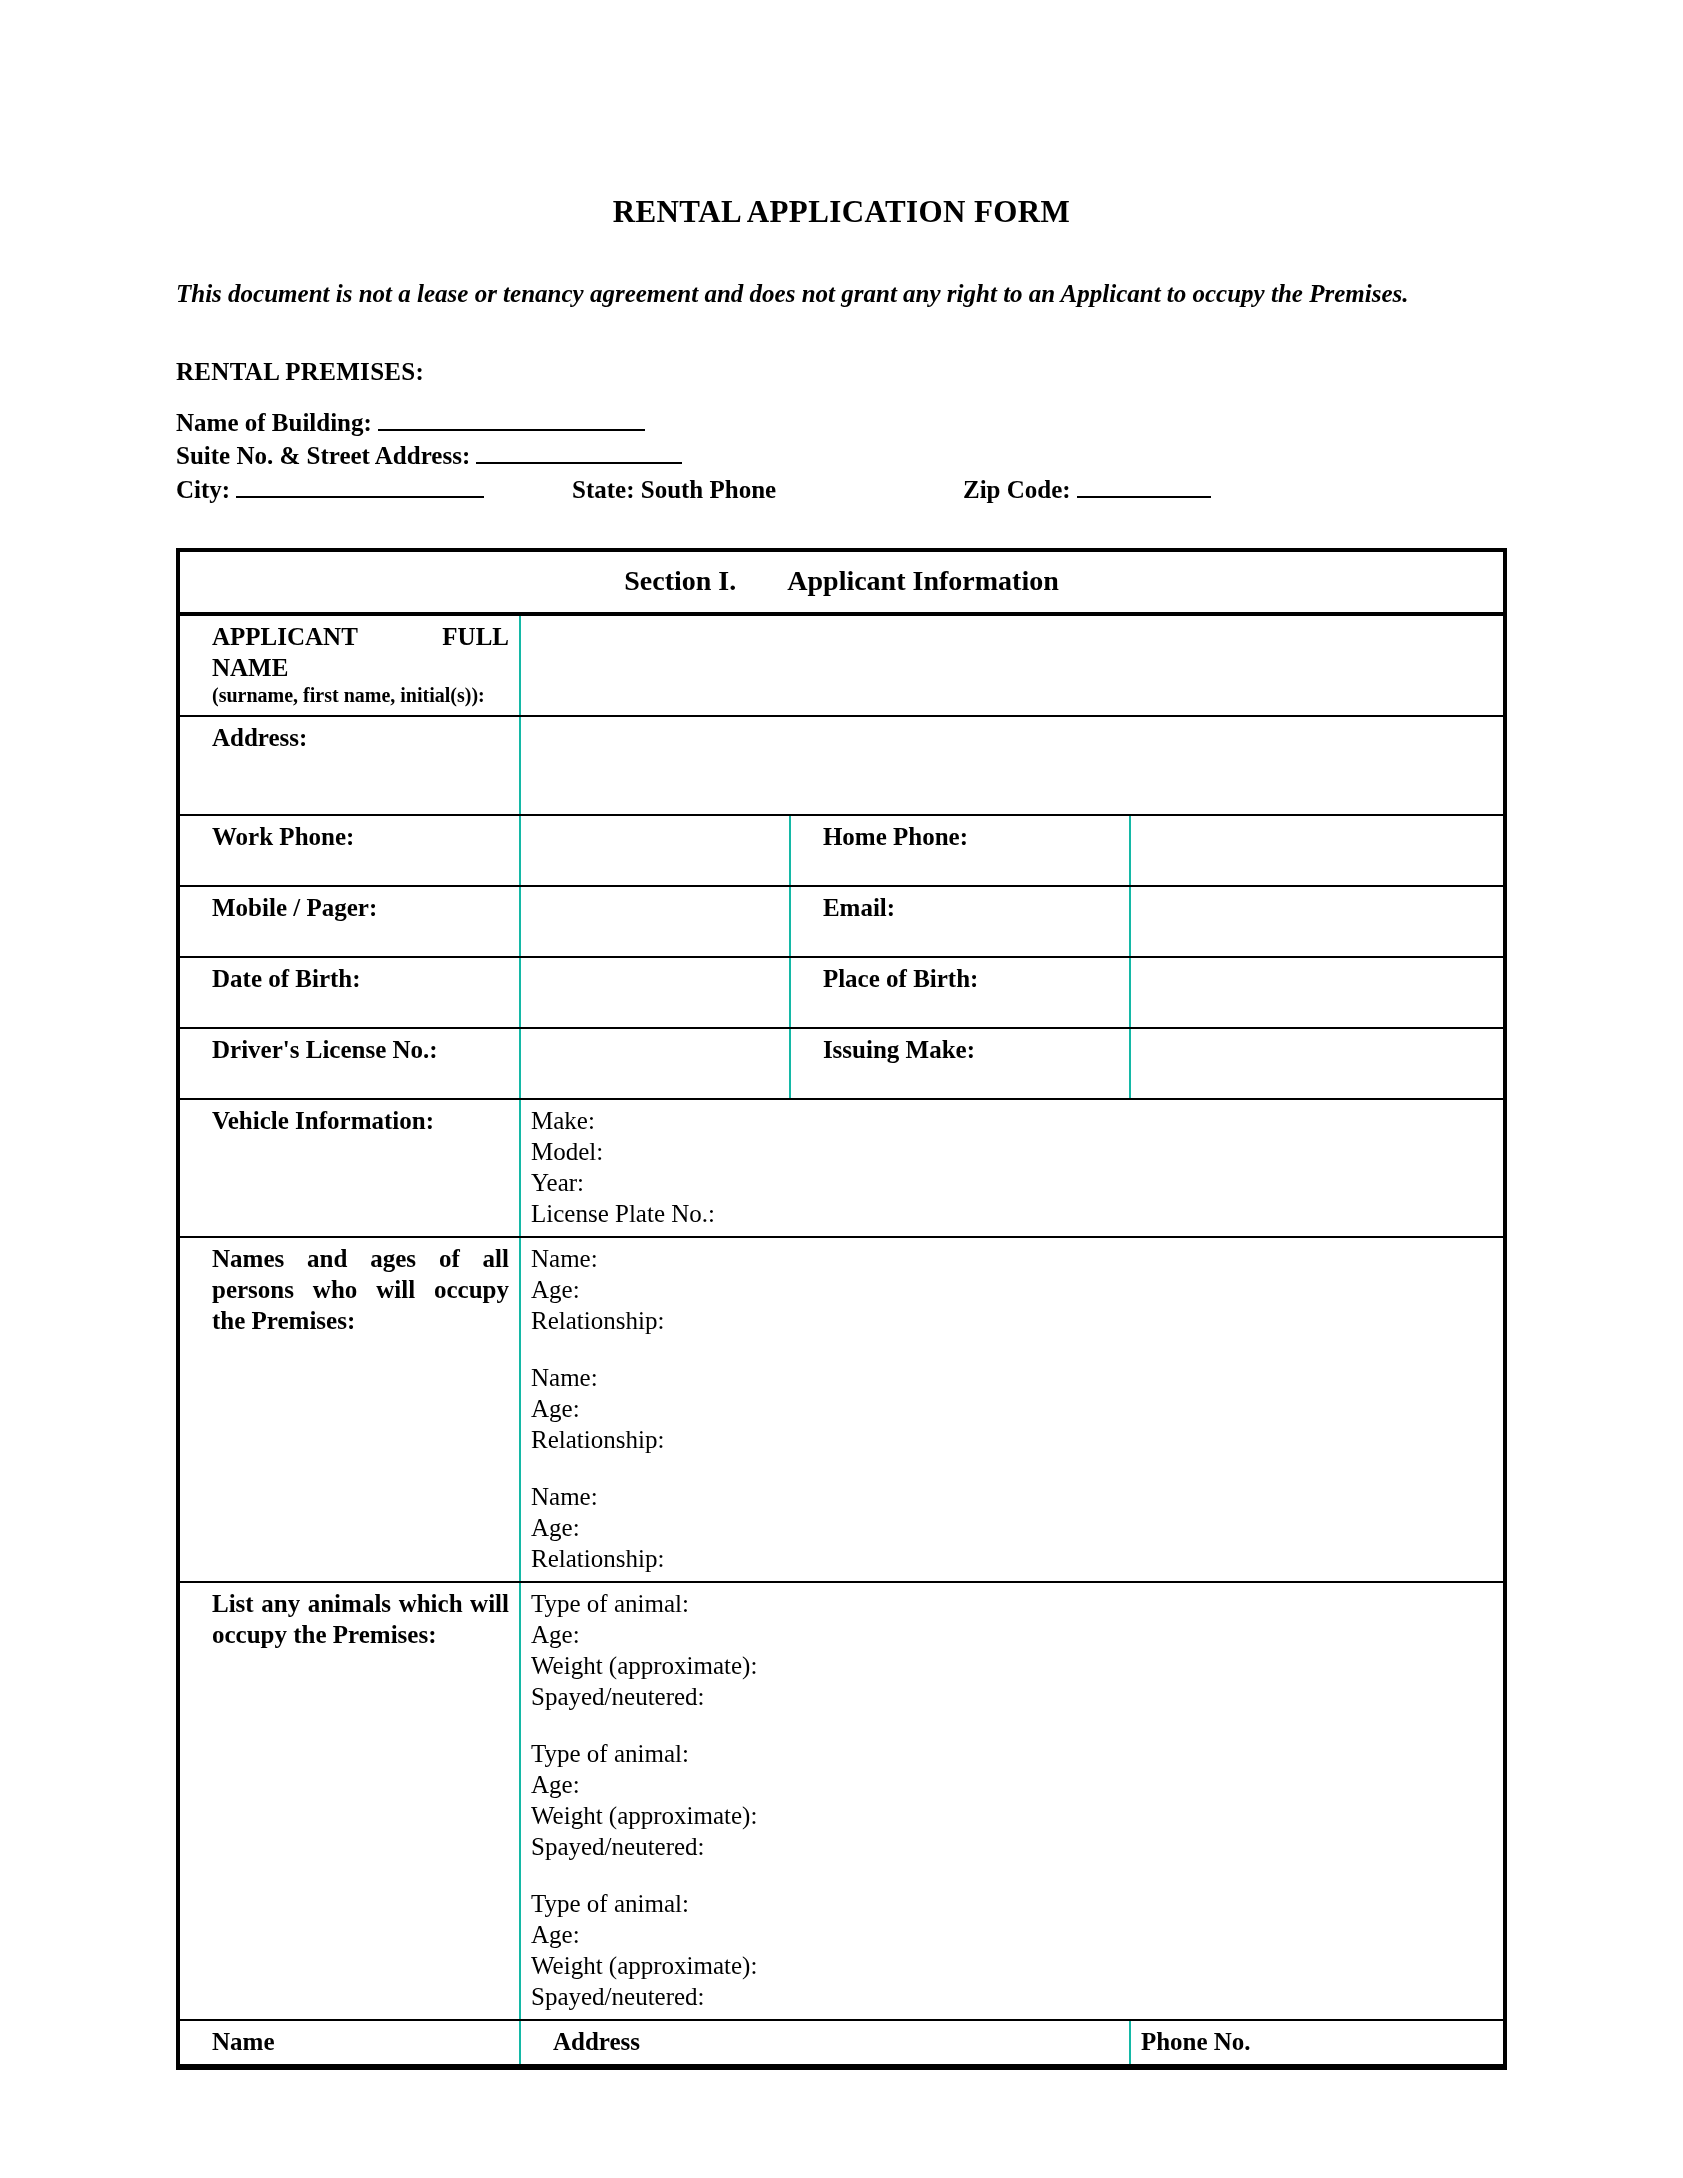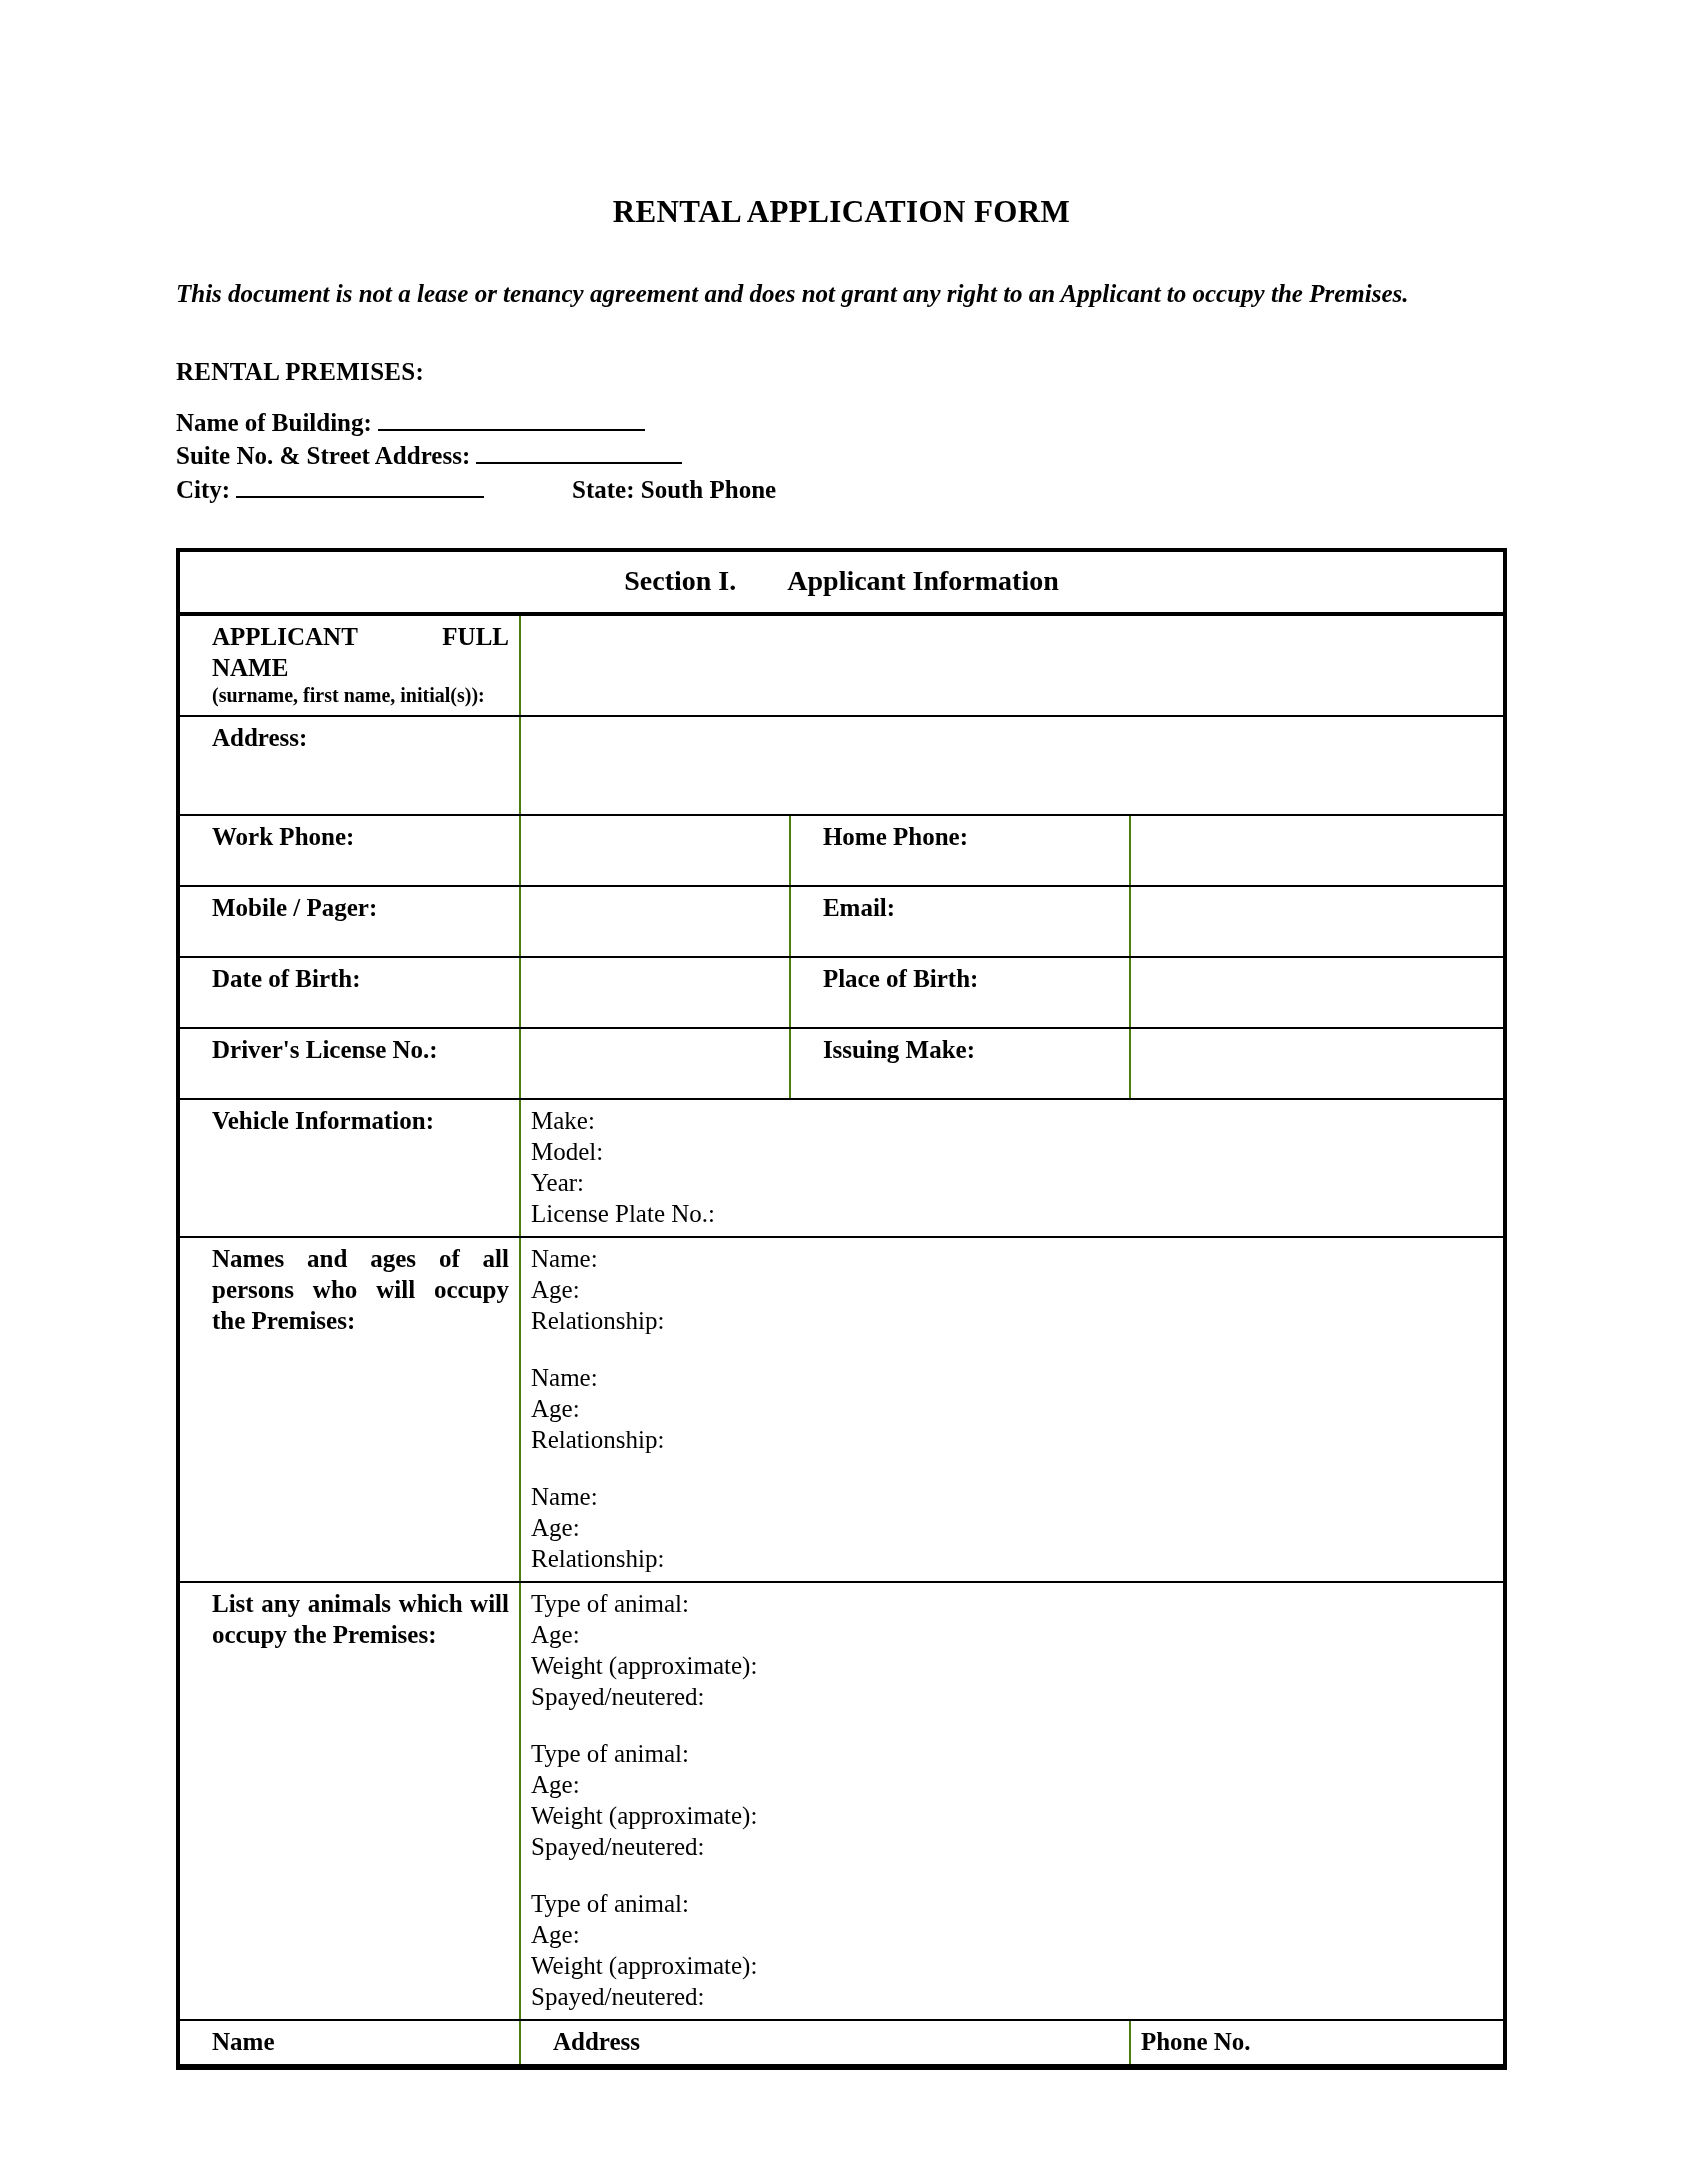--- a/index.html
+++ b/index.html
@@ -82,21 +82,21 @@
   }
   table.inner td {
     border: 2px solid #000;
     border-left: none;
     border-right: none;
     padding: 5px 10px 7px 10px;
     vertical-align: top;
     font-size: 25px;
     line-height: 1.24;
   }
-  table.inner td.vsep { border-right: 2px solid #4d7c0f; padding-left: 32px; }
+  table.inner td.vsep { border-right: 2px solid #14b8a6; padding-left: 32px; }
   table.inner tr:first-child td { border-top: none; }
   .lbl-bold { font-weight: bold; }
   .small-bold { font-weight: bold; font-size: 20px; }
   .justify-spread {
     font-weight: bold;
     text-align: justify;
     text-align-last: justify;
   }
   .justify-block {
     font-weight: bold;
@@ -126,20 +126,24 @@
       <span class="fill-line fl-street"></span>
     </div>
     <div class="city-row">
       <div class="city-col-1">
         <span>City:</span>
         <span class="fill-line fl-city"></span>
       </div>
       <div class="city-col-2">
         <span>State: South Phone</span>
       </div>
+      <div class="city-col-3">
+        <span>Zip Code:</span>
+        <span class="fill-line fl-zip"></span>
+      </div>
     </div>
   </div>
 
   <div class="outer-wrap">
     <div class="section-head">
       <span class="sec-num">Section I.</span><span>Applicant Information</span>
     </div>
 
     <table class="inner">
       <colgroup>

